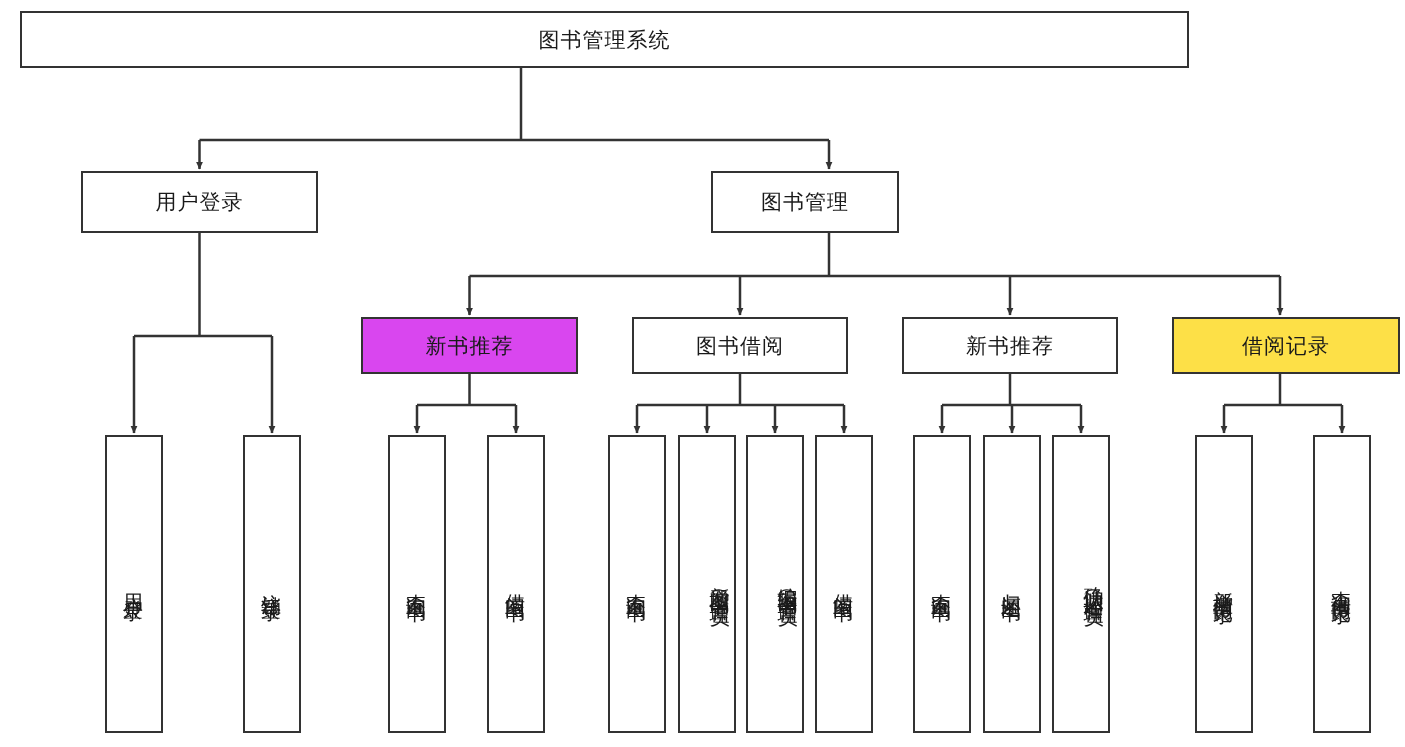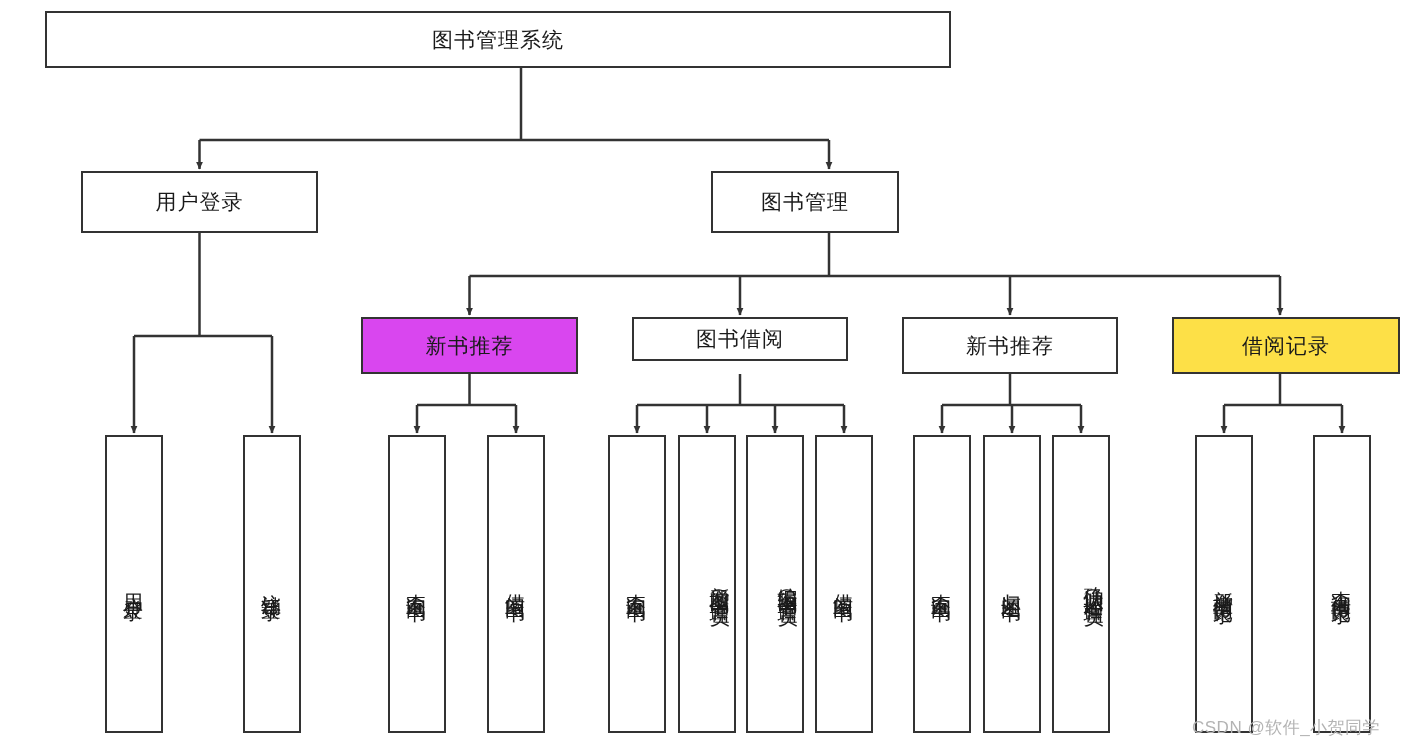--- a/index.html
+++ b/index.html
@@ -102,36 +102,35 @@
         <line x1="1012" y1="405" x2="1012" y2="433" stroke="#333333" stroke-width="2.5" marker-end="url(#arrowhead)"></line>
         <line x1="1081" y1="405" x2="1081" y2="433" stroke="#333333" stroke-width="2.5" marker-end="url(#arrowhead)"></line>
         <line x1="1280" y1="374" x2="1280" y2="405" stroke="#333333" stroke-width="2.5"></line>
         <line x1="1224" y1="405" x2="1342" y2="405" stroke="#333333" stroke-width="2.5"></line>
         <line x1="1224" y1="405" x2="1224" y2="433" stroke="#333333" stroke-width="2.5" marker-end="url(#arrowhead)"></line>
         <line x1="1342" y1="405" x2="1342" y2="433" stroke="#333333" stroke-width="2.5" marker-end="url(#arrowhead)"></line>
       </g>
   </svg>
 
   <div id="node-layer">
-      <div class="node horiz" style="left: 20px; top: 11px; width: 906px; height: 57px; border-color: rgb(51, 51, 51); background: rgb(255, 255, 255); color: rgb(26, 26, 26); margin-left: 25px;">图书管理系统</div>
+      <div class="node horiz" style="left: 20px; top: 11px; width: 1169px; height: 57px; border-color: rgb(51, 51, 51); background: rgb(255, 255, 255); color: rgb(26, 26, 26);">图书管理系统</div>
       <div class="node horiz" style="left: 81px; top: 171px; width: 237px; height: 62px; border-color: rgb(51, 51, 51); background: rgb(255, 255, 255); color: rgb(26, 26, 26);">用户登录</div>
       <div class="node horiz" style="left: 711px; top: 171px; width: 188px; height: 62px; border-color: rgb(51, 51, 51); background: rgb(255, 255, 255); color: rgb(26, 26, 26);">图书管理</div>
       <div class="node horiz" style="left: 361px; top: 317px; width: 217px; height: 57px; border-color: rgb(51, 51, 51); background: #d946ef; color: rgb(26, 26, 26);">新书推荐</div>
-      <div class="node horiz" style="left: 632px; top: 317px; width: 216px; height: 44px; border-color: rgb(51, 51, 51); background: rgb(255, 255, 255); color: rgb(26, 26, 26);">图书借阅</div>
+      <div class="node horiz" style="left: 632px; top: 317px; width: 216px; height: 57px; border-color: rgb(51, 51, 51); background: rgb(255, 255, 255); color: rgb(26, 26, 26);">图书借阅</div>
       <div class="node horiz" style="left: 902px; top: 317px; width: 216px; height: 57px; border-color: rgb(51, 51, 51); background: rgb(255, 255, 255); color: rgb(26, 26, 26);">新书推荐</div>
       <div class="node horiz" style="left: 1172px; top: 317px; width: 228px; height: 57px; border-color: rgb(51, 51, 51); background: #fde047; color: rgb(26, 26, 26);">借阅记录</div>
       <div class="node vert centered" style="left: 105px; top: 435px; width: 58px; height: 298px; border-color: rgb(51, 51, 51); background: rgb(255, 255, 255); color: rgb(26, 26, 26);">用户登录</div>
       <div class="node vert centered" style="left: 243px; top: 435px; width: 58px; height: 298px; border-color: rgb(51, 51, 51); background: rgb(255, 255, 255); color: rgb(26, 26, 26);">注销登录</div>
       <div class="node vert centered" style="left: 388px; top: 435px; width: 58px; height: 298px; border-color: rgb(51, 51, 51); background: rgb(255, 255, 255); color: rgb(26, 26, 26);">查询图书</div>
       <div class="node vert centered" style="left: 487px; top: 435px; width: 58px; height: 298px; border-color: rgb(51, 51, 51); background: rgb(255, 255, 255); color: rgb(26, 26, 26);">借阅图书</div>
       <div class="node vert centered" style="left: 608px; top: 435px; width: 58px; height: 298px; border-color: rgb(51, 51, 51); background: rgb(255, 255, 255); color: rgb(26, 26, 26);">查询图书</div>
       <div class="node vert" style="left: 678px; top: 435px; width: 58px; height: 298px; border-color: rgb(51, 51, 51); background: rgb(255, 255, 255); color: rgb(26, 26, 26);">新增图书（管理员）</div>
       <div class="node vert" style="left: 746px; top: 435px; width: 58px; height: 298px; border-color: rgb(51, 51, 51); background: rgb(255, 255, 255); color: rgb(26, 26, 26);">编辑图书（管理员）</div>
       <div class="node vert centered" style="left: 815px; top: 435px; width: 58px; height: 298px; border-color: rgb(51, 51, 51); background: rgb(255, 255, 255); color: rgb(26, 26, 26);">借阅图书</div>
       <div class="node vert centered" style="left: 913px; top: 435px; width: 58px; height: 298px; border-color: rgb(51, 51, 51); background: rgb(255, 255, 255); color: rgb(26, 26, 26);">查询图书</div>
       <div class="node vert centered" style="left: 983px; top: 435px; width: 58px; height: 298px; border-color: rgb(51, 51, 51); background: rgb(255, 255, 255); color: rgb(26, 26, 26);">归还图书</div>
       <div class="node vert" style="left: 1052px; top: 435px; width: 58px; height: 298px; border-color: rgb(51, 51, 51); background: rgb(255, 255, 255); color: rgb(26, 26, 26);">确认归还（管理员）</div>
       <div class="node vert centered" style="left: 1195px; top: 435px; width: 58px; height: 298px; border-color: rgb(51, 51, 51); background: rgb(255, 255, 255); color: rgb(26, 26, 26);">新增借阅记录</div>
       <div class="node vert centered" style="left: 1313px; top: 435px; width: 58px; height: 298px; border-color: rgb(51, 51, 51); background: rgb(255, 255, 255); color: rgb(26, 26, 26);">查询借阅记录</div>
     </div>
 
-  <div class="watermark" style="left: 1192px; top: 716px; color: rgb(179, 179, 179);">CSDN @软件_小贺同学</div>
 </div>
 
 </body></html>

